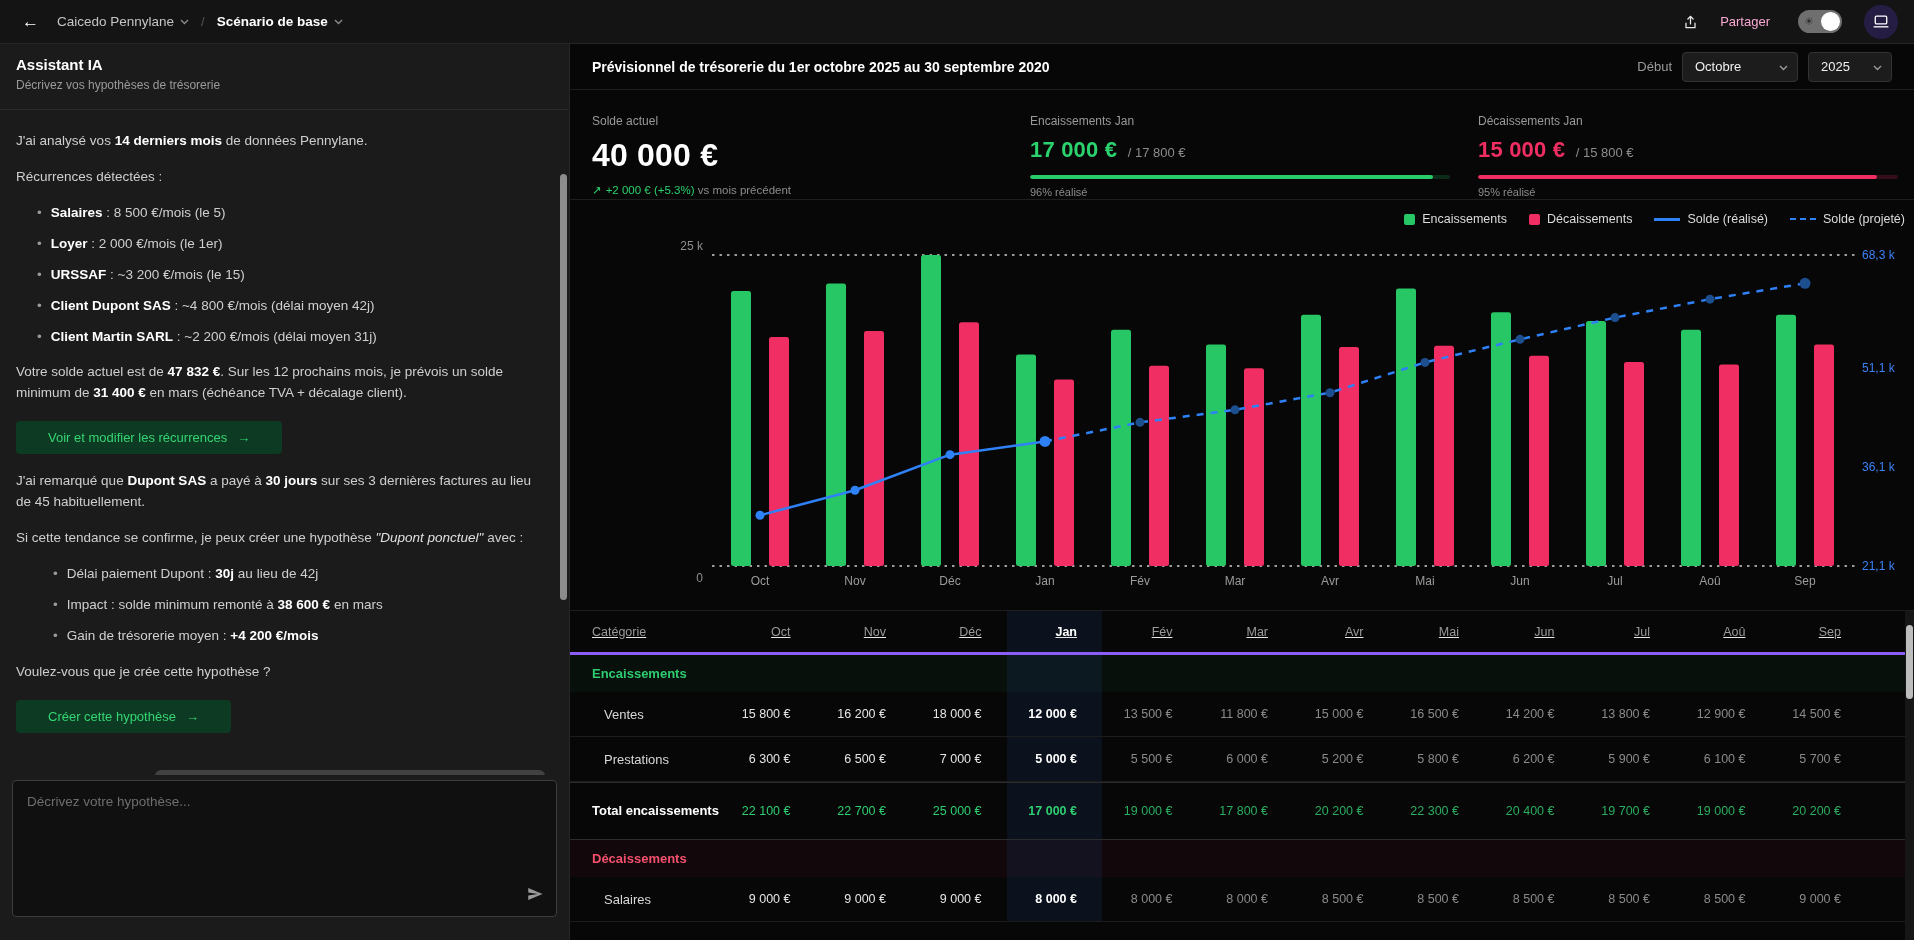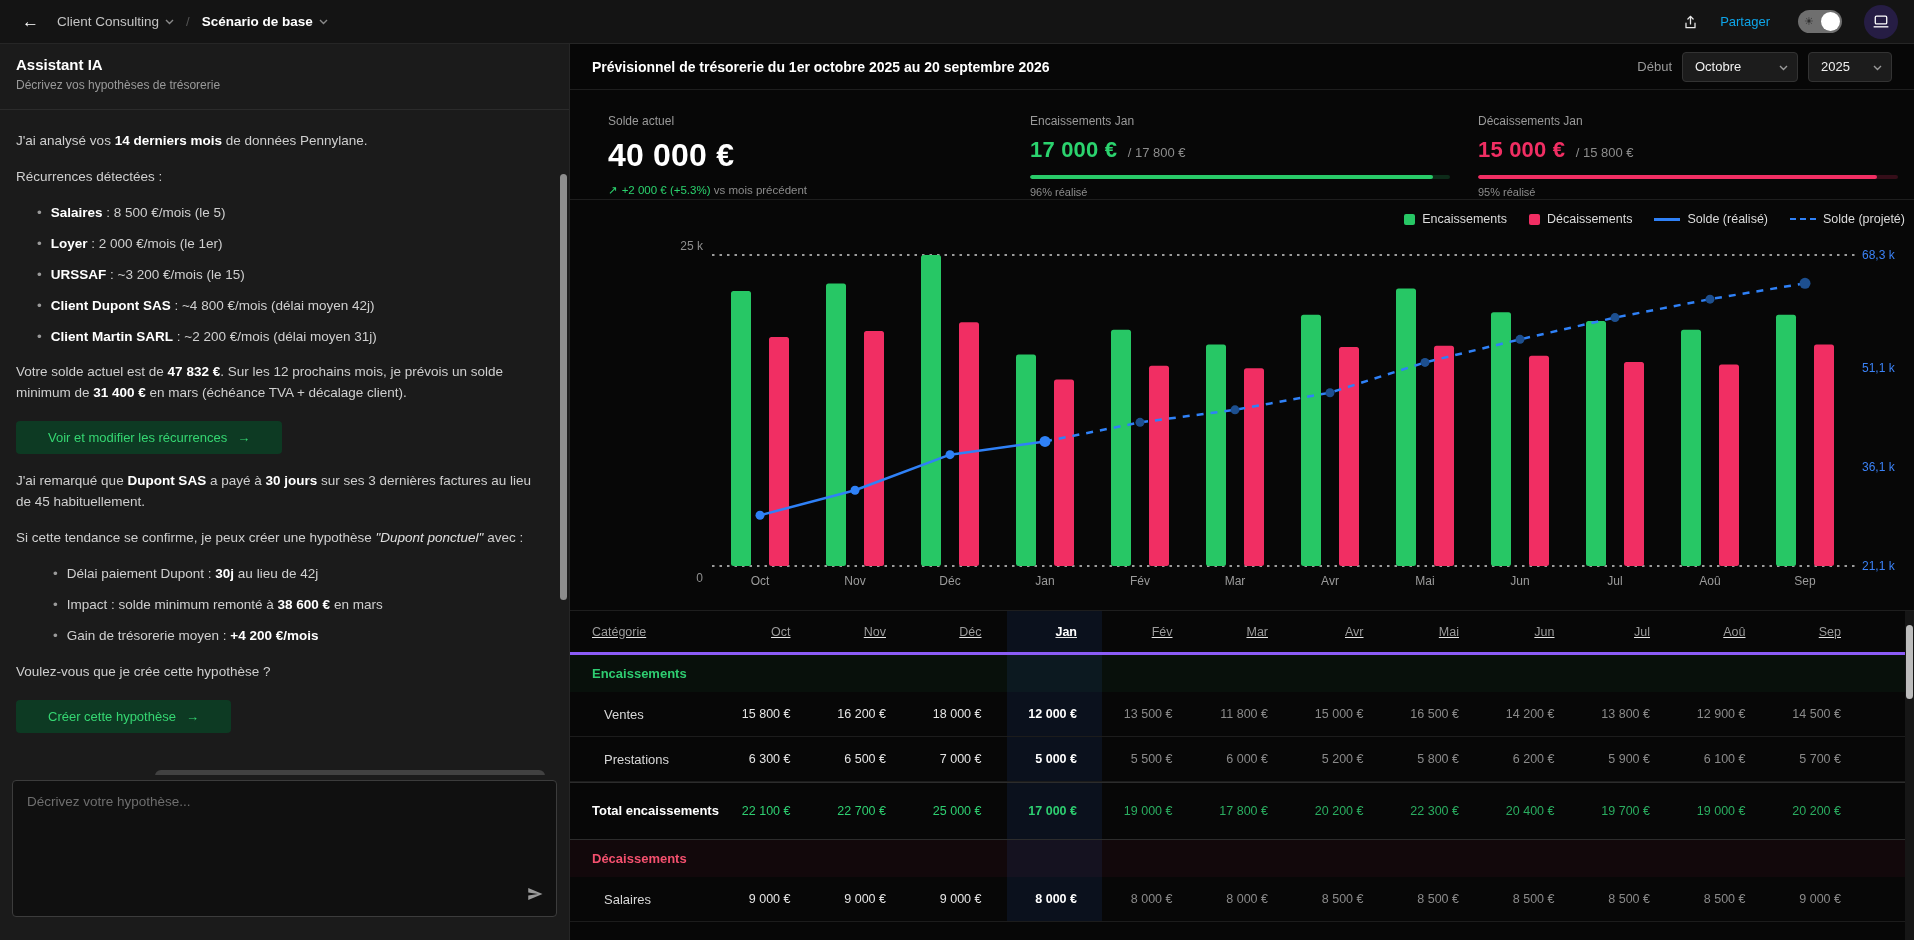--- a/index.html
+++ b/index.html
@@ -13,21 +13,21 @@
           justify-content:space-between;padding:0 16px;}
   .tb-left{display:flex;align-items:center;gap:12px;}
   .back-btn{background:none;border:none;color:#fff;font-size:17px;cursor:pointer;
             padding:4px 6px;line-height:1;}
   .crumb{display:flex;align-items:center;gap:6px;font-size:13.5px;color:#c4c4c4;cursor:pointer;}
   .crumb.current{color:#fff;font-weight:bold;}
   .crumb-sep{color:#555;font-size:13px;}
   .chev{width:9px;height:6px;display:inline-block;}
   .tb-right{display:flex;align-items:center;gap:22px;}
   .share-btn{display:flex;align-items:center;gap:22px;background:none;border:none;
-             color:#0ea5e9;font-size:13px;cursor:pointer;font-family:inherit;}
+             color:#f9a8d4;font-size:13px;cursor:pointer;font-family:inherit;}
   .theme-toggle{position:relative;width:44px;height:23px;background:#6f6f6f;border-radius:12px;
                 border:none;cursor:pointer;}
   .theme-toggle .sun{position:absolute;left:6px;top:4px;font-size:11px;color:#2e2e2e;line-height:14px;}
   .theme-toggle .knob{position:absolute;right:2px;top:2px;width:19px;height:19px;border-radius:50%;
                 background:#fff;}
   .device-badge{width:34px;height:34px;border-radius:50%;background:#261d44;border:none;
                 display:flex;align-items:center;justify-content:center;cursor:pointer;}
 
   
   .assistant{position:absolute;top:44px;left:0;width:570px;bottom:0;background:#1b1b1b;
@@ -126,21 +126,21 @@
 </style>
 </head>
 <body>
 
 <div class="app">
 
   <header class="topbar">
     <div class="tb-left">
       <button class="back-btn">←</button>
       <span class="crumb">
-        <span>Client Consulting</span>
+        <span>Caicedo Pennylane</span>
         <svg class="chev" viewBox="0 0 9 6">
             <polyline points="1,1 4.5,4.5 8,1" fill="none" stroke="#8a8a8a" stroke-width="1.4"></polyline>
           </svg>
       </span>
       <span class="crumb-sep">/</span>
       <span class="crumb current">
         <span>Scénario de base</span>
         <svg class="chev" viewBox="0 0 9 6">
             <polyline points="1,1 4.5,4.5 8,1" fill="none" stroke="#8a8a8a" stroke-width="1.4"></polyline>
           </svg>
@@ -209,40 +209,40 @@
         <svg width="18" height="18" viewBox="0 0 24 24">
             <path d="M3 20 L22 12 L3 4 L3 10 L16 12 L3 14 Z" fill="#9a9a9a"></path>
           </svg>
       </button>
     </div>
   </aside>
 
   <section class="main">
 
     <div class="main-header">
-      <div class="main-title">Prévisionnel de trésorerie du 1er octobre 2025 au 20 septembre 2026</div>
+      <div class="main-title">Prévisionnel de trésorerie du 1er octobre 2025 au 30 septembre 2020</div>
       <div class="period">
         <span class="period-label">Début</span>
         <div class="select sel-month">
           <span>Octobre</span>
           <svg class="chev" viewBox="0 0 9 6">
               <polyline points="1,1 4.5,4.5 8,1" fill="none" stroke="#9a9a9a" stroke-width="1.4"></polyline>
             </svg>
         </div>
         <div class="select sel-year">
           <span>2025</span>
           <svg class="chev" viewBox="0 0 9 6">
               <polyline points="1,1 4.5,4.5 8,1" fill="none" stroke="#9a9a9a" stroke-width="1.4"></polyline>
             </svg>
         </div>
       </div>
     </div>
 
     <div class="kpis">
-      <div class="kpi" style="left:38px">
+      <div class="kpi" style="left:22px">
         <div class="kpi-label">Solde actuel</div>
         <div class="kpi-value">40 000 €</div>
         <div class="kpi-delta">
           <span class="up">↗</span><span class="dv">+2 000 € (+5.3%)</span>
           <span>vs mois précédent</span>
         </div>
       </div>
       <div class="kpi" style="left:460px">
         <div class="kpi-label">Encaissements Jan</div>
         <div>

